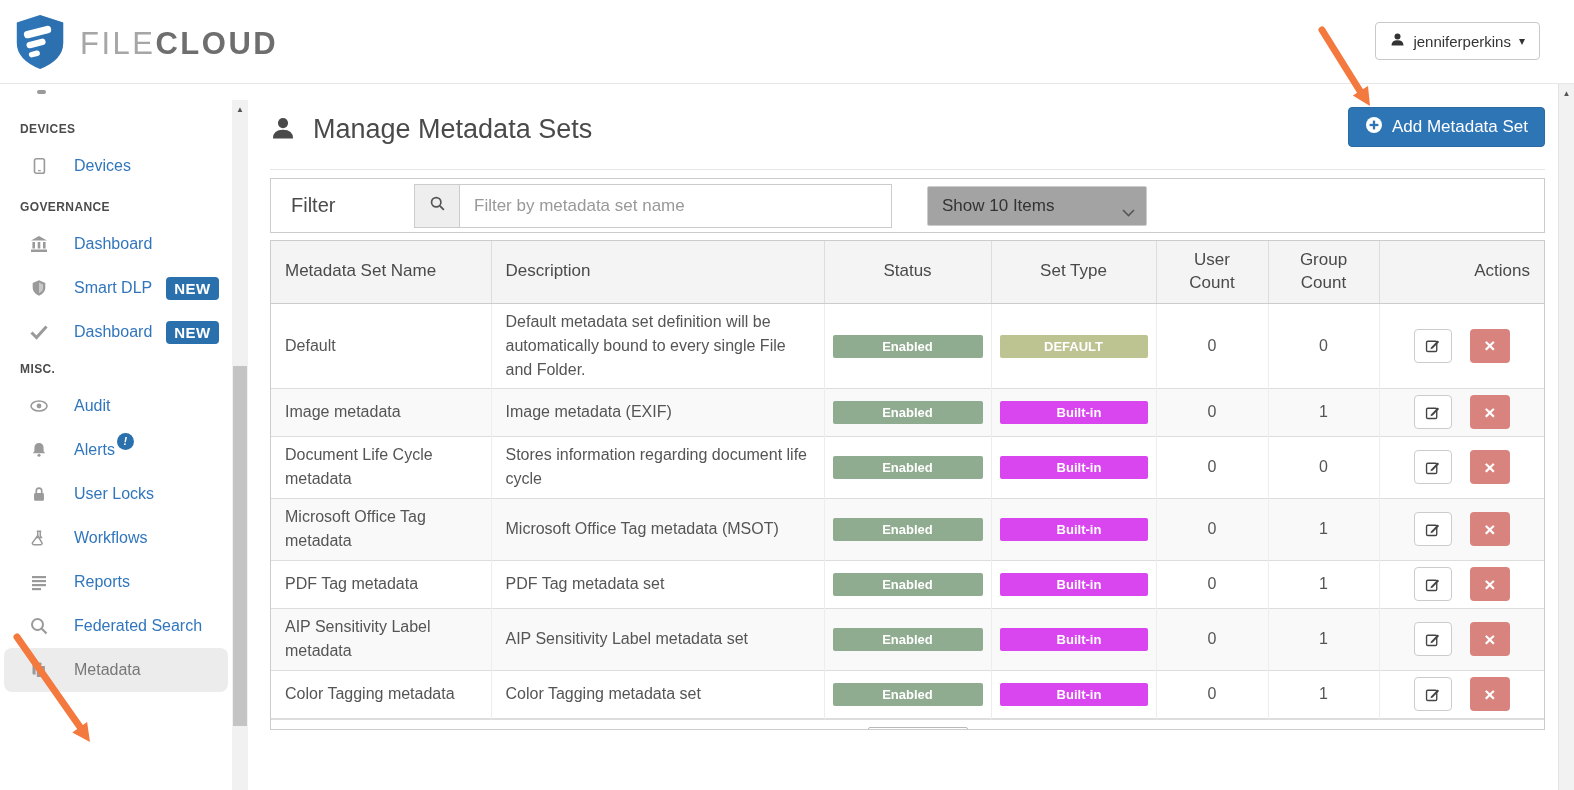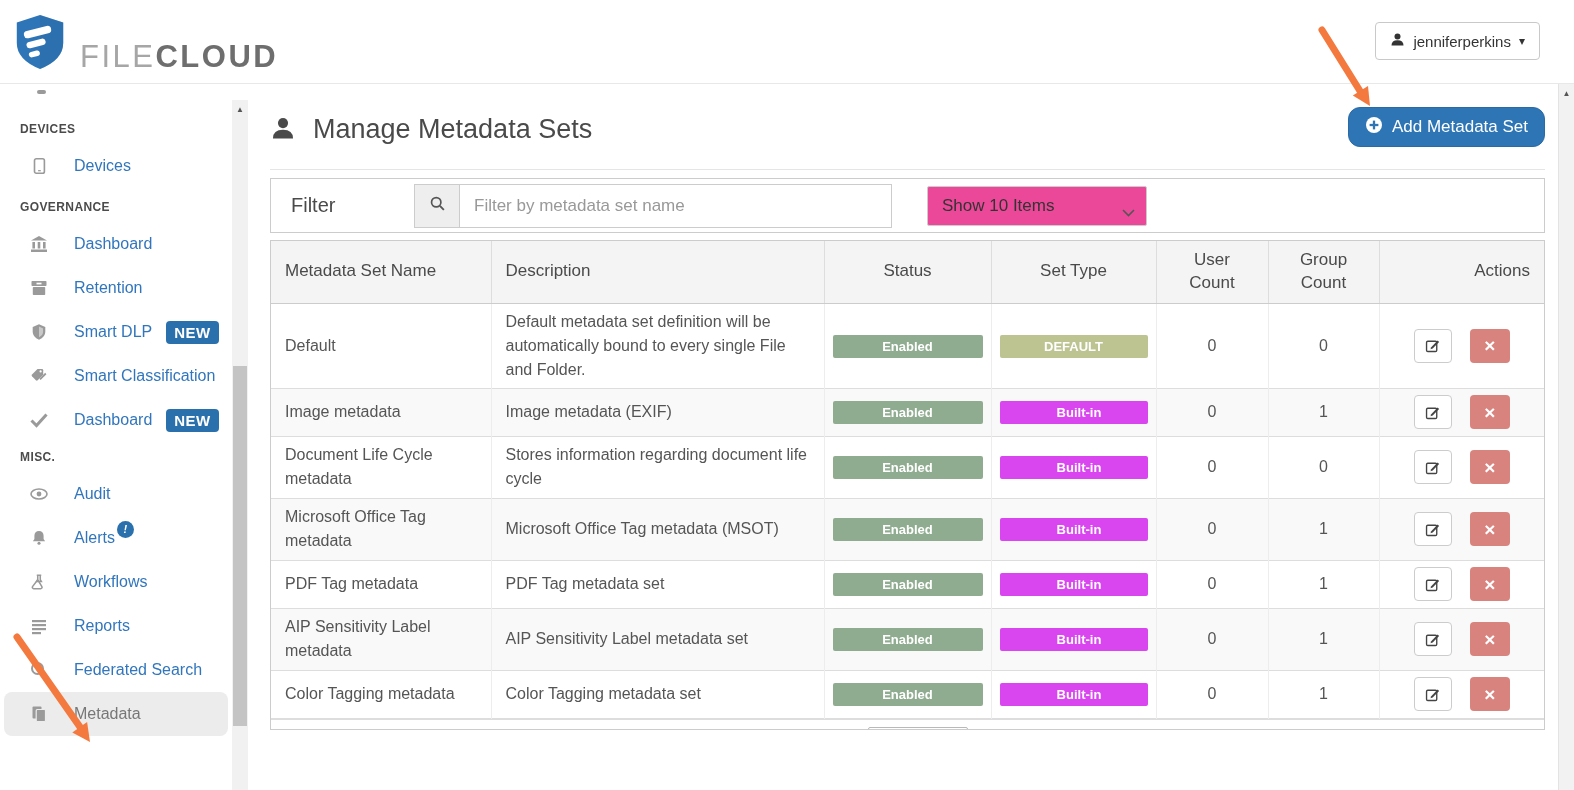--- a/index.html
+++ b/index.html
@@ -5,21 +5,21 @@
   * { box-sizing: border-box; }
   html,body { margin:0; padding:0; }
   body {
     width:1574px; height:790px; overflow:hidden;
     font-family:"Liberation Sans", sans-serif;
     background:#ffffff; position:relative;
   }
 
   
   .topbar { height:84px; background:#fff; border-bottom:1px solid #e8e8e8; position:relative; }
-  .logo { position:absolute; left:14px; top:13px; display:flex; align-items:flex-end; gap:14px; }
+  .logo { position:absolute; left:14px; top:13px; display:flex; align-items:center; gap:14px; }
   .logo-text { font-size:31px; letter-spacing:2.5px; white-space:nowrap; }
   .logo-file { color:#a6a6a6; font-weight:400; }
   .logo-cloud { color:#6e6e6e; font-weight:700; }
   .user-btn { position:absolute; right:34px; top:22px; height:38px; background:#fff;
     border:1px solid #c9c9c9; border-radius:4px; display:flex; align-items:center;
     gap:8px; padding:0 14px; font-size:15px; color:#333; cursor:pointer; }
   .caret { font-size:12px; color:#333; }
 
   
   .layout { display:flex; height:706px; }
@@ -47,38 +47,38 @@
   .sidebar-scroll { width:16px; flex:none; background:#f1f1f1; position:relative; margin-top:16px; }
   .scroll-up { height:18px; display:flex; align-items:center; justify-content:center;
     font-size:8px; color:#555; }
   .side-thumb { position:absolute; left:1px; top:266px; width:14px; height:360px; background:#c4c4c4; }
 
   
   .main { flex:1; position:relative; padding:0 13px 0 22px; background:#fff; }
   .title-row { margin-top:23px; height:45px; display:flex; align-items:center; gap:17px; }
   .page-title { font-size:27px; color:#4a4a4a; }
   .add-btn { position:absolute; top:23px; right:13px; height:40px; background:#2e75b6;
-    border:1px solid #2a6aa5; border-radius:12px; color:#fff; font-size:17px;
+    border:1px solid #2a6aa5; border-radius:4px; color:#fff; font-size:17px;
     display:flex; align-items:center; gap:9px; padding:0 16px; cursor:pointer;
     font-family:"Liberation Sans",sans-serif; }
   .rule { border:none; border-top:1px solid #e5e5e5; margin:17px 0 0 0; }
 
   
   .filter-panel { margin-top:8px; border:1px solid #ccc; height:55px; display:flex;
     align-items:center; padding:0 20px; background:#fff; }
   .filter-label { font-size:20px; color:#4a4a4a; width:123px; flex:none; }
   .input-group { display:flex; height:44px; width:478px; }
   .input-addon { width:45px; background:#eee; border:1px solid #ccc; border-right:none;
     display:flex; align-items:center; justify-content:center; }
   .filter-input { flex:1; border:1px solid #ccc; font-size:17px; padding:0 14px; color:#333;
     outline:none; font-family:"Liberation Sans",sans-serif; min-width:0; }
   .filter-input::placeholder { color:#999; }
   .show-select-wrap { margin-left:35px; position:relative; width:220px; height:40px; flex:none; }
   .show-select { appearance:none; -webkit-appearance:none; -moz-appearance:none;
-    width:100%; height:100%; border:1px solid #ccc; border-radius:2px; background:#ec4899;
+    width:100%; height:100%; border:1px solid #ccc; border-radius:2px; background:#a3a3a3;
     font-size:17px; color:#333; padding:0 30px 0 14px; outline:none;
     font-family:"Liberation Sans",sans-serif; }
   .select-chevron { position:absolute; right:12px; top:17px; pointer-events:none; }
 
   
   .table-wrap { margin-top:7px; border:1px solid #ccc; height:490px; display:flex;
     flex-direction:column; background:#fff; overflow:hidden; }
   table.data { border-collapse:collapse; table-layout:fixed; width:100%; }
   th { background:#f4f4f4; font-size:17px; font-weight:400; color:#4a4a4a;
     border-bottom:1px solid #ccc; border-right:1px solid #ddd; padding:8px 14px;
@@ -173,52 +173,32 @@
             <polygon points="10,2 18,6.5 2,6.5"></polygon>
             <rect x="3.4" y="8" width="2.6" height="6.5"></rect>
             <rect x="8.7" y="8" width="2.6" height="6.5"></rect>
             <rect x="14" y="8" width="2.6" height="6.5"></rect>
             <rect x="2" y="15.5" width="16" height="2.5"></rect>
           </svg>
       </span>
       <span class="side-label">Dashboard</span>
     </div>
 
-    <div class="side-item">
-      <span class="side-icon">
-        <svg width="20" height="20" viewBox="0 0 20 20">
-            <rect x="2.5" y="3" width="15" height="5" rx="0.8" fill="#9a9a9a"></rect>
-            <rect x="3.8" y="9" width="12.4" height="8" rx="0.8" fill="#9a9a9a"></rect>
-            <rect x="7.5" y="4.7" width="5" height="1.7" fill="#ffffff"></rect>
-          </svg>
-      </span>
-      <span class="side-label">Retention</span>
-    </div>
 
     <div class="side-item">
       <span class="side-icon">
         <svg width="18" height="20" viewBox="0 0 20 20">
             <path d="M10 1.5 L17 4.5 V10 Q17 15.5 10 18.5 Q3 15.5 3 10 V4.5 Z" fill="#9a9a9a"></path>
             <path d="M10 4 L14.5 6 V10 Q14.5 13.5 10 15.8 Z" fill="#c9c9c9"></path>
           </svg>
       </span>
       <span class="side-label">Smart DLP</span>
       <span class="new-badge">NEW</span>
     </div>
 
-    <div class="side-item">
-      <span class="side-icon">
-        <svg width="20" height="20" viewBox="0 0 20 20">
-            <path d="M3 8.5 L8.5 3 h4.5 a1.2 1.2 0 0 1 1.2 1.2 V8.7 L8.7 14.2 a1.3 1.3 0 0 1 -1.8 0 L3 10.3 a1.3 1.3 0 0 1 0 -1.8 Z" fill="#9a9a9a"></path>
-            <circle cx="11.6" cy="5.4" r="1.1" fill="#ffffff"></circle>
-            <path d="M16.8 7.5 L11 13.3" stroke="#9a9a9a" stroke-width="1.8" fill="none"></path>
-          </svg>
-      </span>
-      <span class="side-label">Smart Classification</span>
-    </div>
 
     <div class="side-item">
       <span class="side-icon">
         <svg width="20" height="20" viewBox="0 0 20 20">
             <path d="M2.5 10.5 L7.5 15.5 L17.5 4.5" stroke="#9a9a9a" stroke-width="3" fill="none"></path>
           </svg>
       </span>
       <span class="side-label">Dashboard</span>
       <span class="new-badge">NEW</span>
     </div>
@@ -239,20 +219,29 @@
       <span class="side-icon">
         <svg width="18" height="20" viewBox="0 0 20 20">
             <path d="M10 2.2 c-3.1 0 -5.1 2.3 -5.1 5.2 v3.6 L3.2 13.6 h13.6 L15.1 11 V7.4 c0 -2.9 -2 -5.2 -5.1 -5.2 Z" fill="#9a9a9a"></path>
             <circle cx="10" cy="15.8" r="1.7" fill="#9a9a9a"></circle>
           </svg>
       </span>
       <span class="side-label">Alerts</span>
       <span class="alert-badge">!</span>
     </div>
 
+    <div class="side-item">
+      <span class="side-icon">
+        <svg width="18" height="20" viewBox="0 0 20 20">
+            <rect x="4.5" y="9" width="11" height="8.5" rx="1.5" fill="#9a9a9a"></rect>
+            <path d="M7 9 V6.5 Q7 3.5 10 3.5 Q13 3.5 13 6.5 V9" stroke="#9a9a9a" stroke-width="1.8" fill="none"></path>
+          </svg>
+      </span>
+      <span class="side-label">User Locks</span>
+    </div>
 
     <div class="side-item">
       <span class="side-icon">
         <svg width="18" height="20" viewBox="0 0 20 20">
             <path d="M7.5 2.5 h5 M8.6 2.5 v5 l4.6 7.6 a1.5 1.5 0 0 1 -1.3 2.3 h-7.8 a1.5 1.5 0 0 1 -1.3 -2.3 L8.6 7.5" stroke="#9a9a9a" stroke-width="1.7" fill="none"></path>
             <path d="M11.4 2.5 v5 l1.2 2 h-5.2 l1.2 -2" stroke="#9a9a9a" stroke-width="1.7" fill="none"></path>
           </svg>
       </span>
       <span class="side-label">Workflows</span>
     </div>

